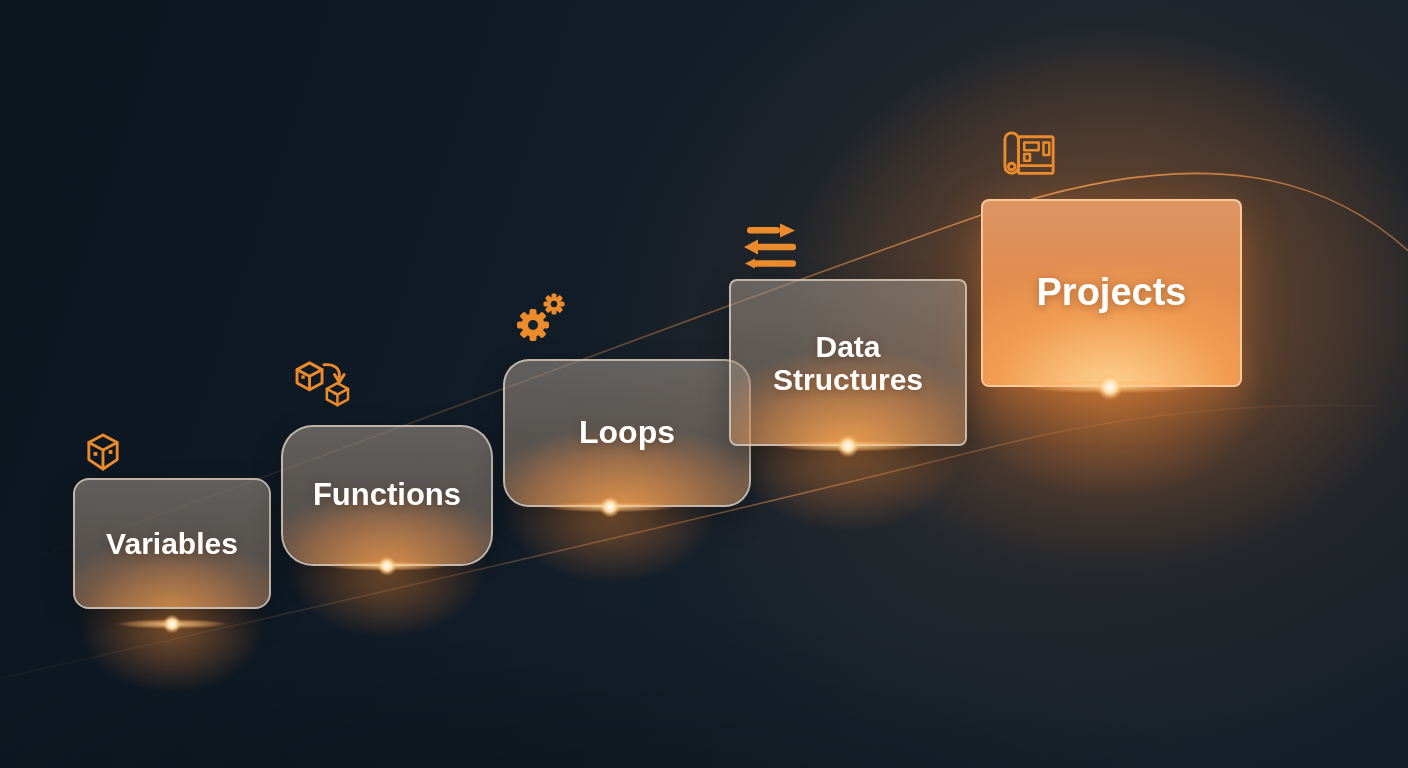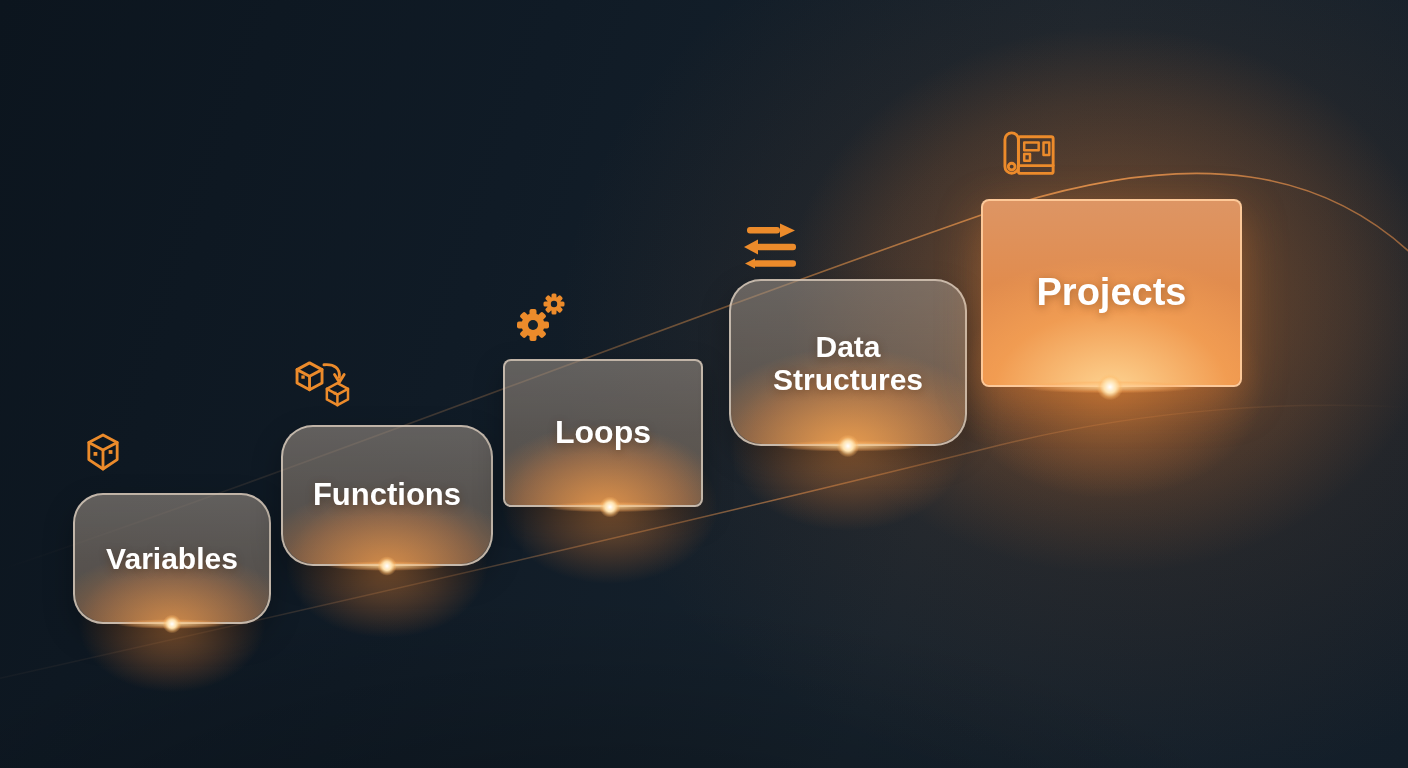--- a/index.html
+++ b/index.html
@@ -36,30 +36,30 @@
     border:2px solid rgba(223,209,193,0.78);
     box-shadow:0 12px 30px rgba(0,0,0,0.28);
   }
   .card::after{
     content:"";position:absolute;inset:0;border-radius:inherit;pointer-events:none;
   }
   .card .label{
     position:relative;z-index:2;color:#fff;font-weight:700;line-height:1.1;
     text-shadow:0 2px 8px rgba(80,40,10,0.40);
   }
-  .card.step1{left:73px;top:493px;width:198px;height:131px;border-radius:30px;}
+  .card.step1{left:73px;top:478px;width:198px;height:131px;border-radius:16px;}
   .card.step1 .label{font-size:30px;}
   .card.step1::after{background:radial-gradient(88% 80% at 50% 103%, rgba(255,160,70,0.55) 0%, rgba(250,140,60,0.22) 48%, rgba(0,0,0,0) 74%);}
   .card.step2{left:281px;top:425px;width:212px;height:141px;border-radius:32px;}
   .card.step2 .label{font-size:31px;}
   .card.step2::after{background:radial-gradient(88% 80% at 50% 103%, rgba(255,160,70,0.60) 0%, rgba(250,140,60,0.25) 48%, rgba(0,0,0,0) 74%);}
-  .card.step3{left:503px;top:359px;width:200px;height:148px;border-radius:8px;}
+  .card.step3{left:503px;top:359px;width:248px;height:148px;border-radius:26px;}
   .card.step3 .label{font-size:32px;}
   .card.step3::after{background:radial-gradient(88% 80% at 50% 103%, rgba(255,162,72,0.68) 0%, rgba(250,142,60,0.28) 48%, rgba(0,0,0,0) 74%);}
-  .card.step4{left:729px;top:279px;width:238px;height:167px;border-radius:32px;padding:0 11px;}
+  .card.step4{left:729px;top:279px;width:238px;height:167px;border-radius:8px;padding:0 11px;}
   .card.step4 .label{font-size:30px;}
   .card.step4::after{background:radial-gradient(88% 82% at 50% 103%, rgba(255,168,78,0.78) 0%, rgba(250,145,62,0.32) 48%, rgba(0,0,0,0) 76%);}
   .card.step5{
     left:981px;top:199px;width:261px;height:188px;border-radius:8px;
     background:linear-gradient(180deg, #dd9564 0%, #e18c4e 45%, #e88f4b 100%);
     border:2px solid rgba(255,206,160,0.9);
     box-shadow:0 14px 44px rgba(236,130,50,0.35);
   }
   .card.step5 .label{font-size:38px;}
   .card.step5::after{background:radial-gradient(95% 92% at 50% 104%, rgba(255,216,150,0.95) 0%, rgba(252,170,88,0.50) 48%, rgba(0,0,0,0) 80%);}

